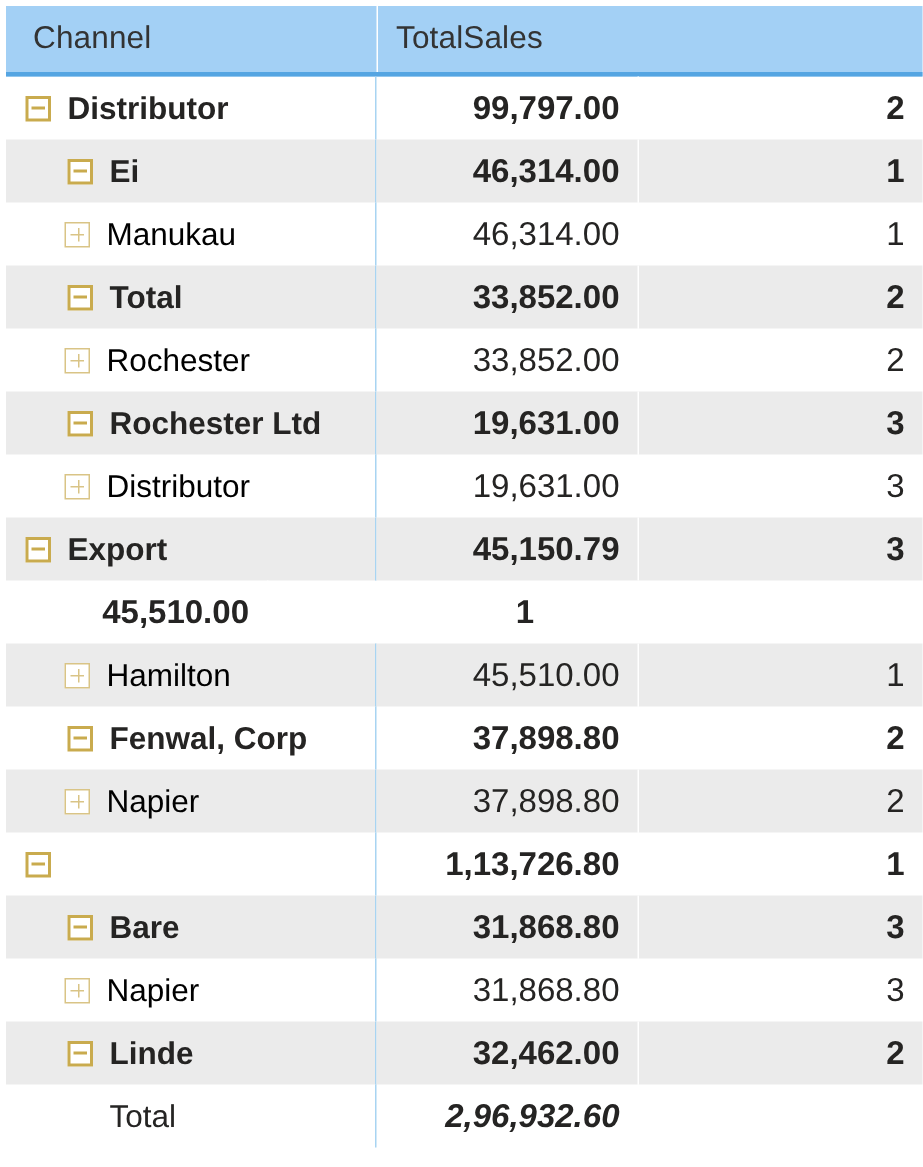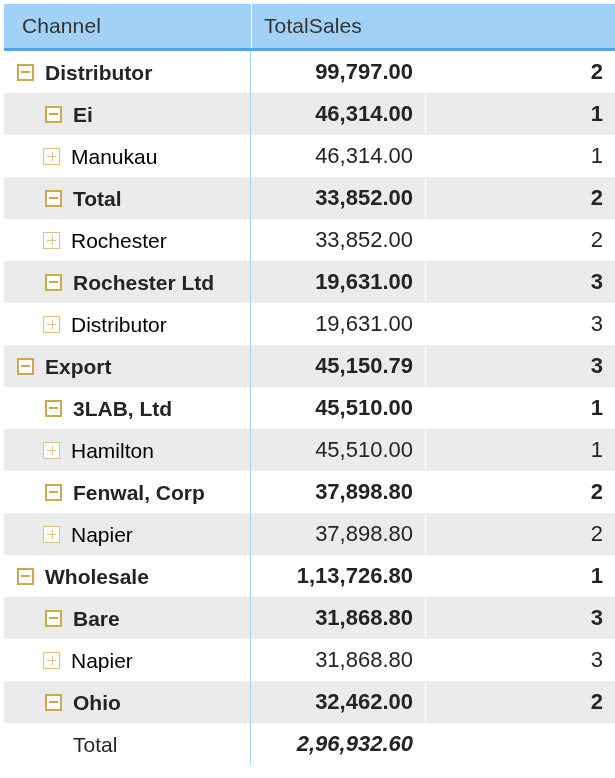--- a/index.html
+++ b/index.html
@@ -282,24 +282,20 @@
           <span class="label-text">Export</span>
         </div>
         <div class="cell-value">
           <span class="value-text">45,150.79</span>
         </div>
         <div class="cell-rank">
           <span class="rank-text">3</span>
         </div>
       </div>
       <div class="data-row lvl1">
-        <div class="cell-label indent-1">
-          <span class="expander minus"></span>
-          <span class="label-text">3LAB, Ltd</span>
-        </div>
         <div class="cell-value">
           <span class="value-text">45,510.00</span>
         </div>
         <div class="cell-rank">
           <span class="rank-text">1</span>
         </div>
       </div>
       <div class="data-row lvl2 banded">
         <div class="cell-label indent-2">
           <span class="expander plus"></span>
@@ -332,21 +328,20 @@
         <div class="cell-value">
           <span class="value-text">37,898.80</span>
         </div>
         <div class="cell-rank">
           <span class="rank-text">2</span>
         </div>
       </div>
       <div class="data-row lvl0">
         <div class="cell-label indent-0">
           <span class="expander minus"></span>
-          <span class="label-text">Wholesale</span>
         </div>
         <div class="cell-value">
           <span class="value-text">1,13,726.80</span>
         </div>
         <div class="cell-rank">
           <span class="rank-text">1</span>
         </div>
       </div>
       <div class="data-row lvl1 banded">
         <div class="cell-label indent-1">
@@ -368,21 +363,21 @@
         <div class="cell-value">
           <span class="value-text">31,868.80</span>
         </div>
         <div class="cell-rank">
           <span class="rank-text">3</span>
         </div>
       </div>
       <div class="data-row lvl1 banded">
         <div class="cell-label indent-1">
           <span class="expander minus"></span>
-          <span class="label-text">Ohio</span>
+          <span class="label-text">Linde</span>
         </div>
         <div class="cell-value">
           <span class="value-text">32,462.00</span>
         </div>
         <div class="cell-rank">
           <span class="rank-text">2</span>
         </div>
       </div>
       <div class="data-row lvl1 total-row">
         <div class="cell-label indent-1">

